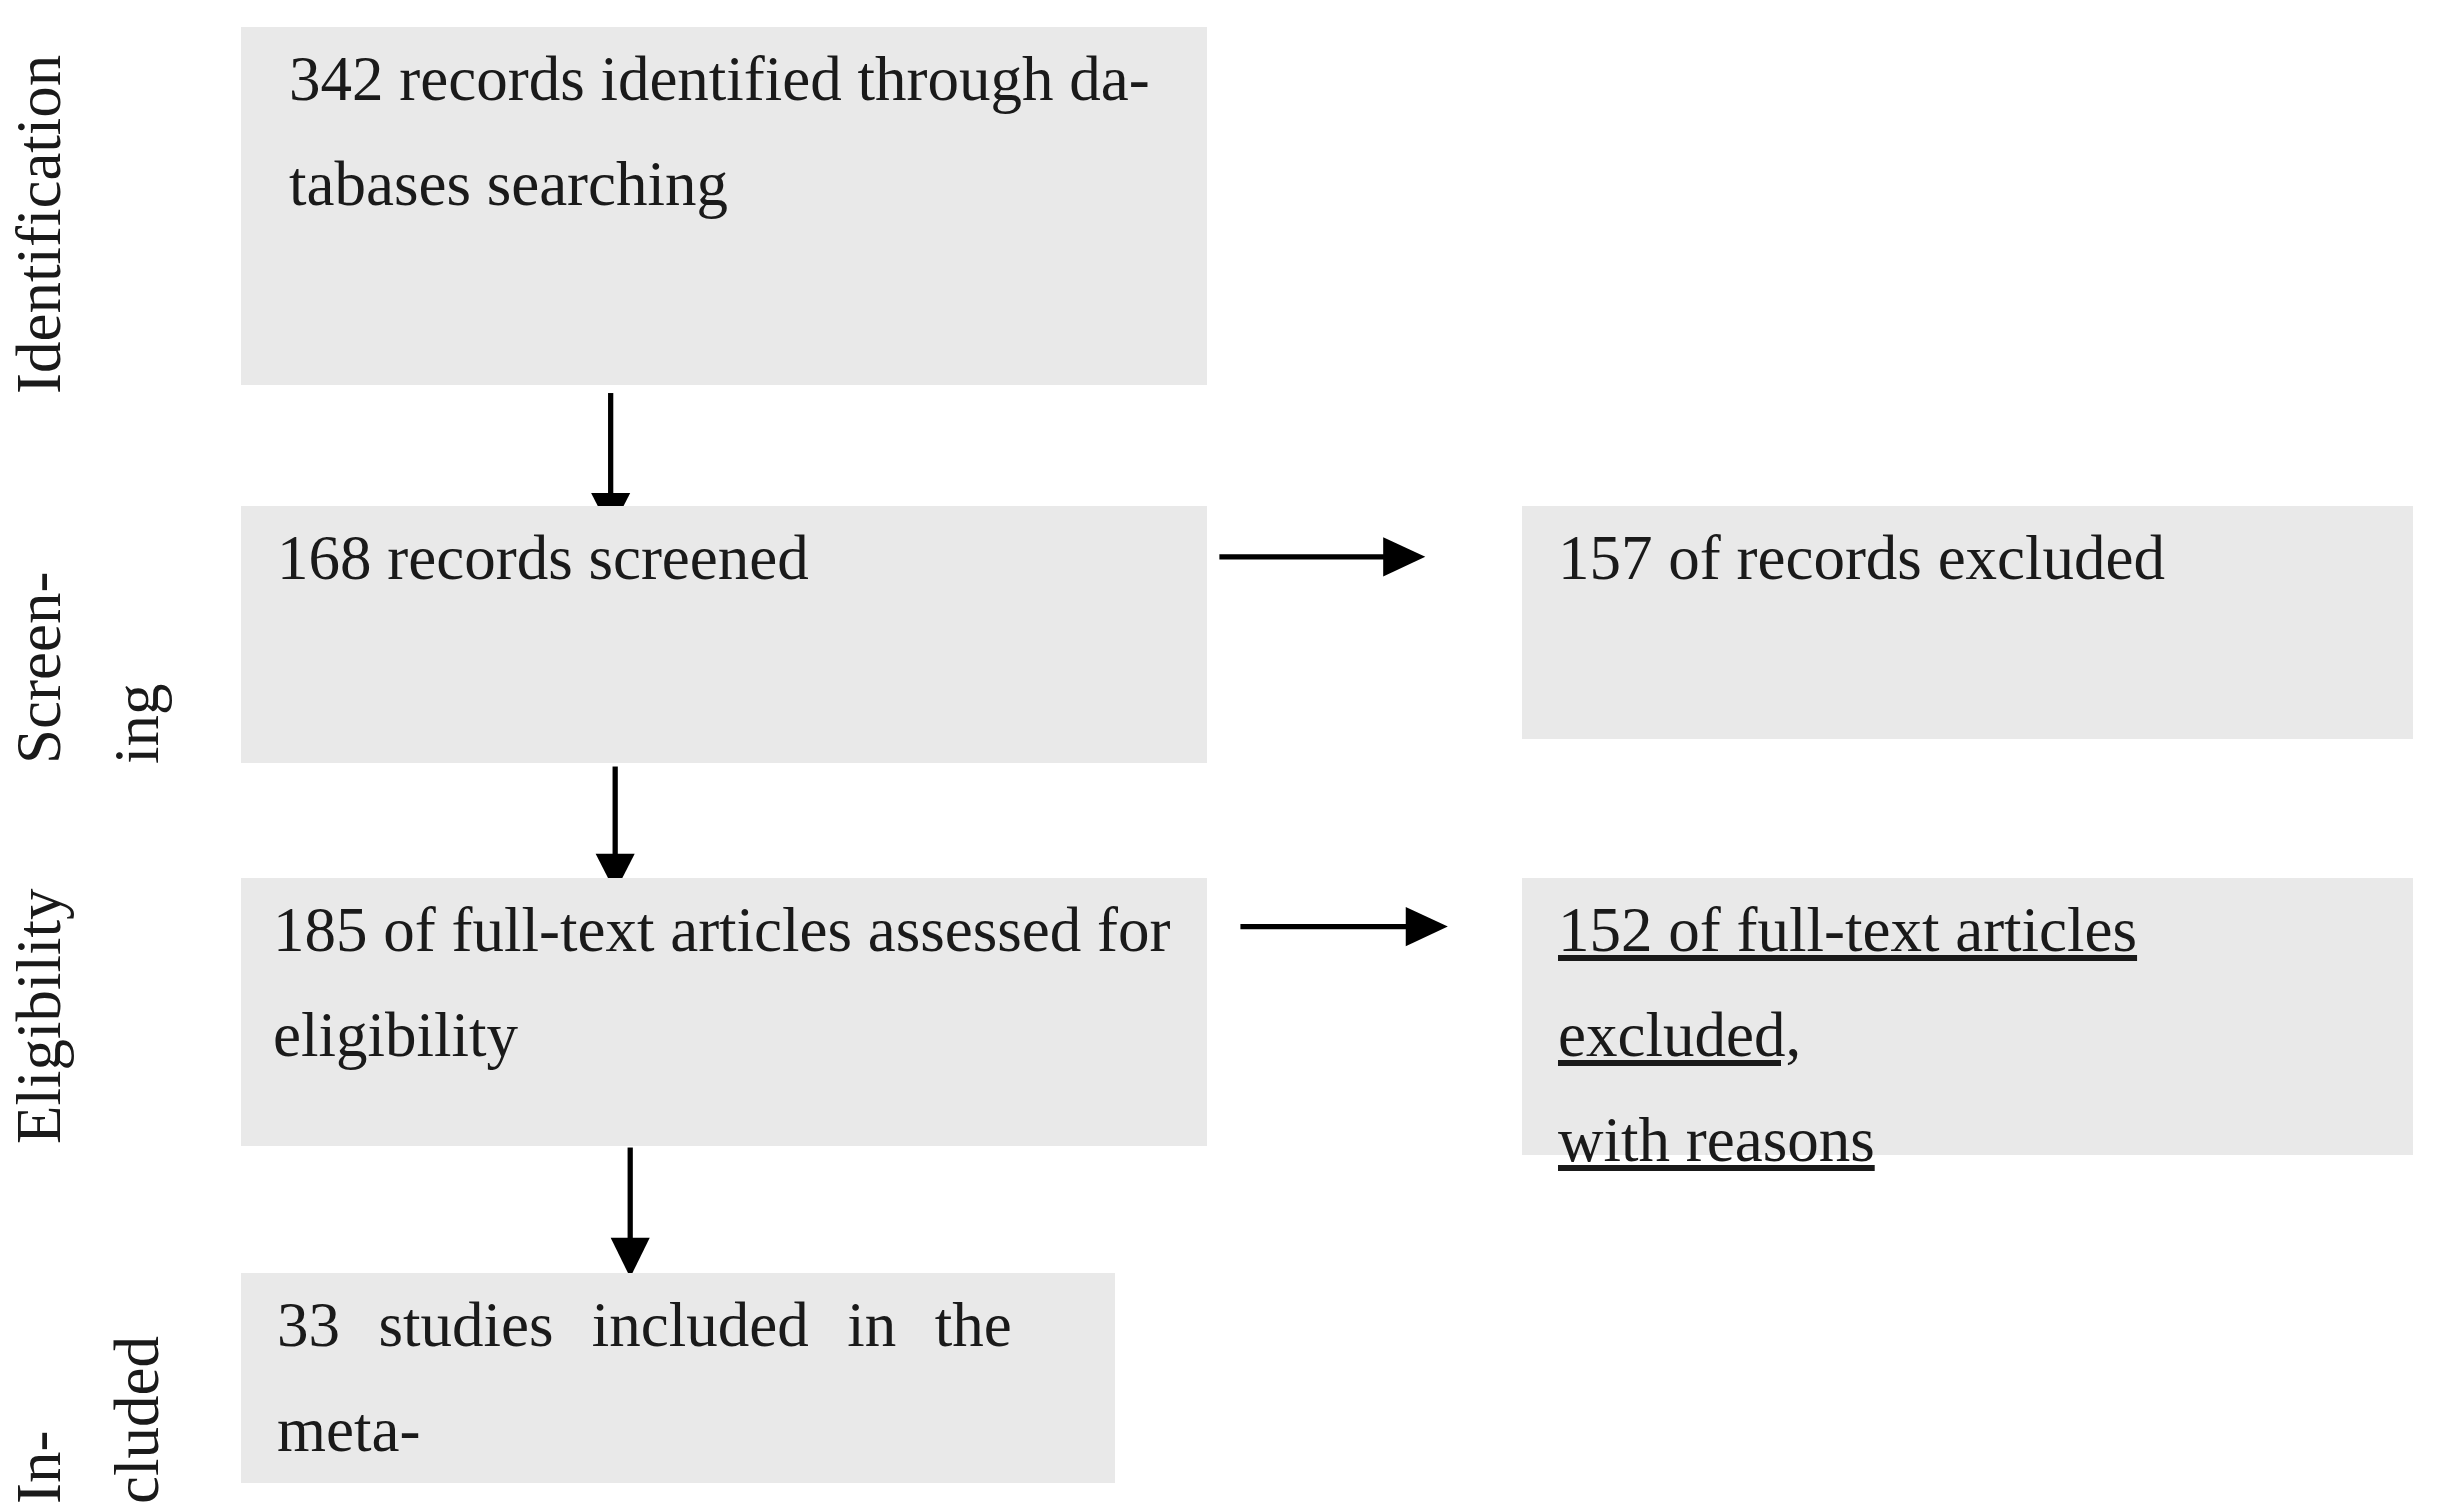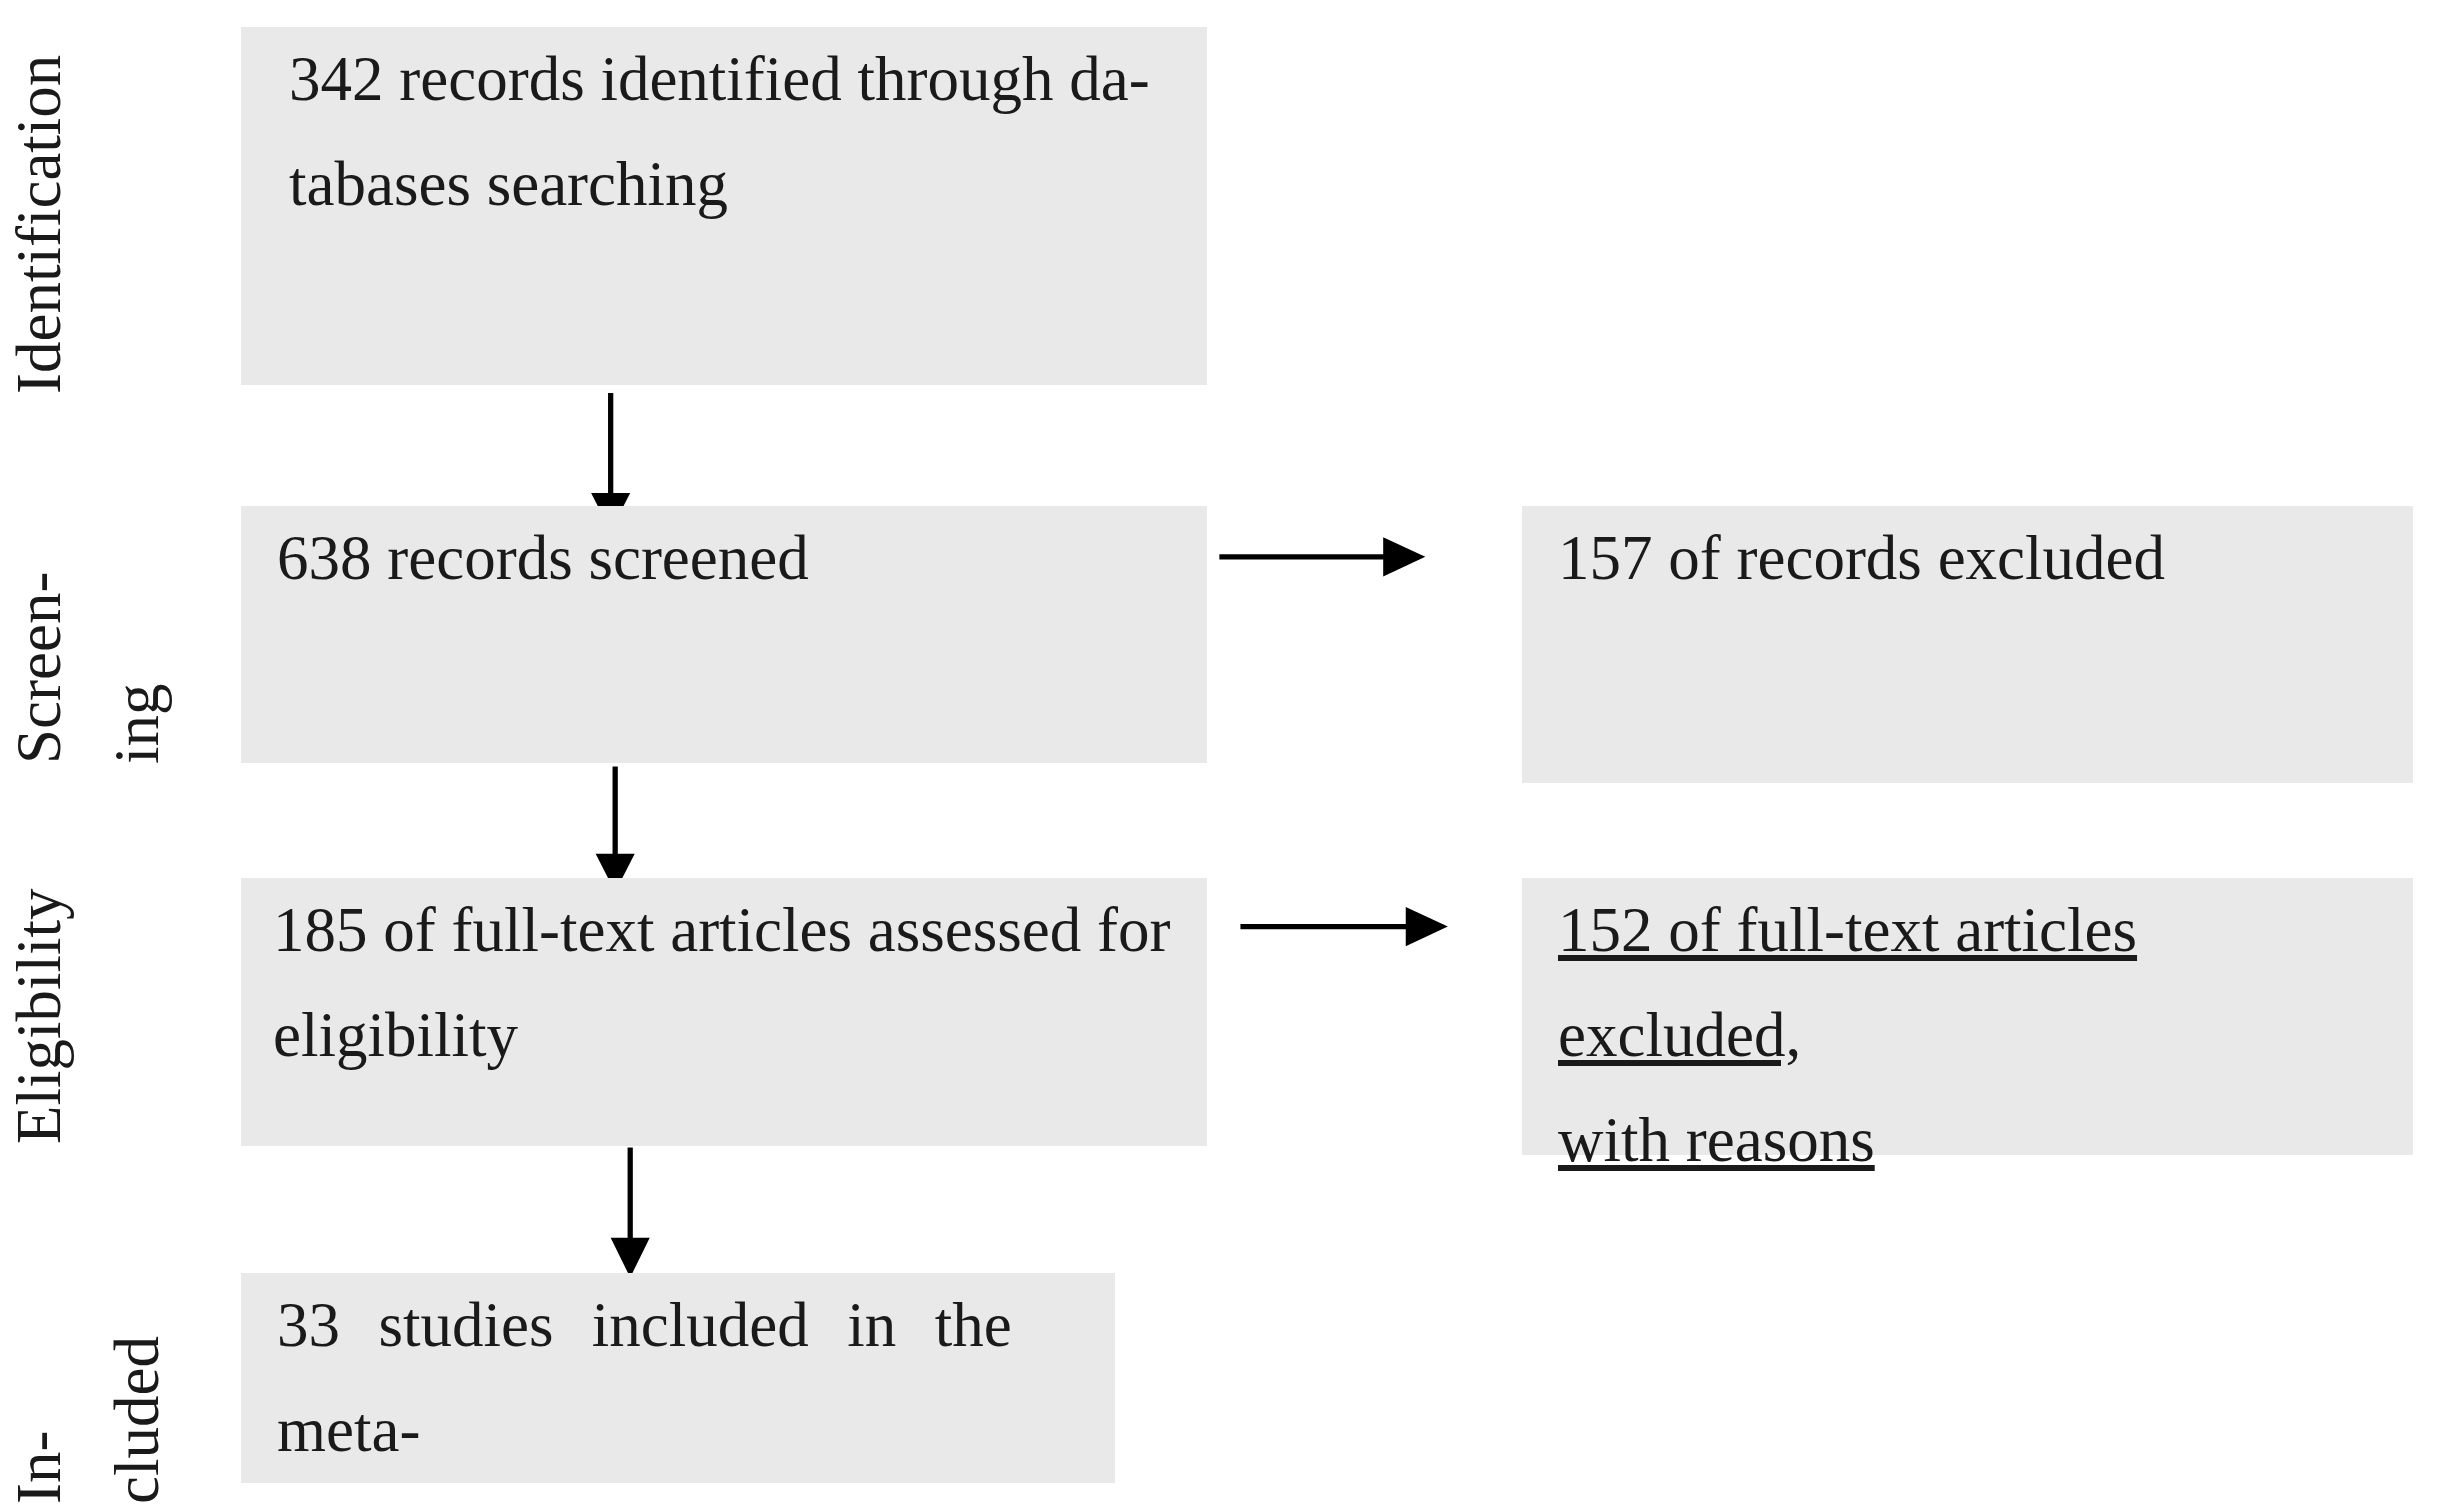--- a/index.html
+++ b/index.html
@@ -79,24 +79,24 @@
 
   <div class="stage-label" style="left:-9.8px; top:394px;">Identification</div>
   <div class="stage-label" style="left:-9.8px; top:764px;">Screen-
 ing</div>
   <div class="stage-label" style="left:-9.8px; top:1144px;">Eligibility</div>
   <div class="stage-label" style="left:-9.8px; top:1504px;">In-
 cluded</div>
 
   <div class="box" style="left:241px; top:27px; width:966px; height:358px;padding-left:48px;">342 records identified through da-
 tabases searching</div>
-  <div class="box" style="left:241px; top:506px; width:966px; height:257px;">638 records screened</div>
+  <div class="box" style="left:241px; top:506px; width:966px; height:257px;">168 records screened</div>
   <div class="box" style="left:241px; top:878px; width:966px; height:268px;padding-left:32px;">185 of full-text articles assessed for
 eligibility</div>
   <div class="box justified" style="left:241px; top:1273px; width:874px; height:210px;">33 studies included in the meta-
 analysis</div>
 
-  <div class="box" style="left:1522px; top:506px; width:891px; height:277px;">157 of records excluded</div>
+  <div class="box" style="left:1522px; top:506px; width:891px; height:233px;">157 of records excluded</div>
   <div class="box" style="left:1522px; top:878px; width:891px; height:277px;text-decoration:underline;">152 of full-text articles excluded,
 with reasons</div>
 
 </div>
 
 
 </body></html>

